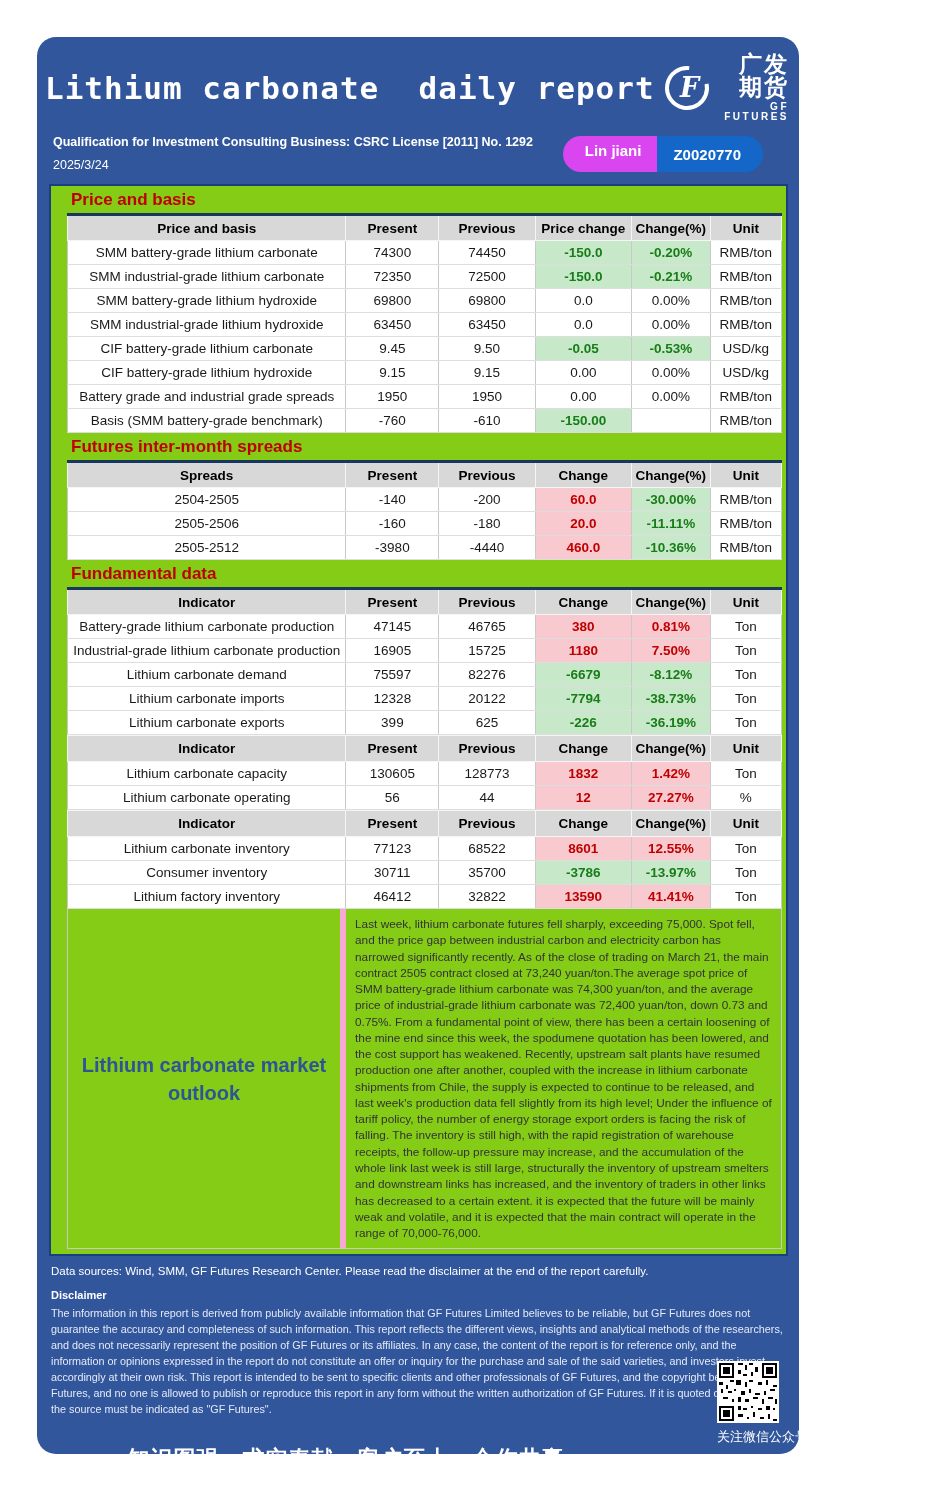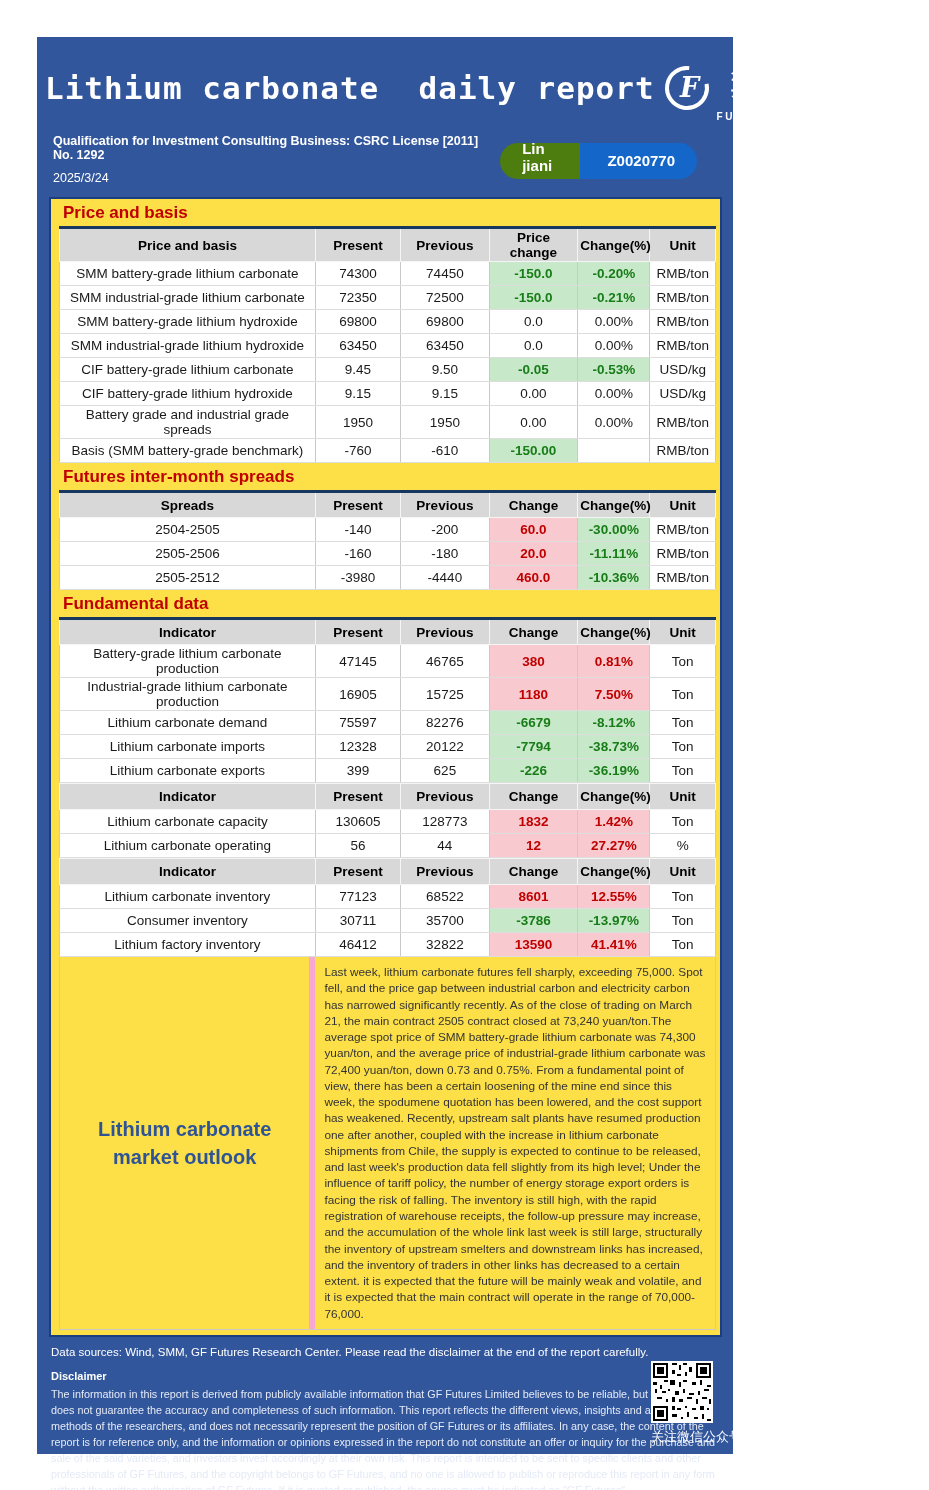--- a/index.html
+++ b/index.html
@@ -3,22 +3,23 @@
 <meta charset="utf-8">
 <style>
   * { box-sizing: border-box; margin: 0; padding: 0; }
   html,body { background:#ffffff; }
   body {
     width: 929px; height: 1490px; position: relative;
     font-family: "Liberation Sans", sans-serif;
     color:#1a1a1a;
   }
   .panel {
-    position:absolute; left:37px; top:37px; width:696px; height:1417px;
+    position:absolute; left:37px; top:37px; width:762px; height:1417px;
     background:#32569C;
+    border-radius:19px;
   }
   
   .header { padding:16px 10px 0 8px; }
   .title-row { display:flex; align-items:center; color:#fff; }
   .report-title {
     font-family:"DejaVu Sans Mono","Liberation Mono",monospace;
     font-weight:bold; font-size:31px; letter-spacing:1px; white-space:pre;
   }
   .logo { display:flex; align-items:center; margin-left:6px; }
   .logo-mark { width:52px; height:52px; flex:0 0 auto; }
@@ -27,26 +28,26 @@
   .logo-en { font-size:10px; font-weight:bold; letter-spacing:2.5px; margin-top:3px; }
   .meta-row { display:flex; align-items:center; margin-top:12px; padding-left:8px; }
   .meta-left { color:#fff; }
   .qualification { font-size:12.5px; font-weight:bold; }
   .report-date { font-size:12.5px; margin-top:9px; }
   .badge {
     margin-left:auto; margin-right:26px; margin-top:2px;
     display:flex; height:36px; border-radius:18px; overflow:hidden;
     color:#fff; font-weight:bold; font-size:15px;
   }
-  .badge-name { background:#4d7c0f; display:flex; align-items:center; padding:0 16px 8px 22px; }
-  .badge-code { background:#1467C8; display:flex; align-items:center; padding:0 22px 0 27px; }
+  .badge-name { background:#d946ef; display:flex; align-items:center; padding:0 16px 8px 22px; }
+  .badge-code { background:#1467C8; display:flex; align-items:center; padding:0 22px 0 16px; }
   
   .content-box {
-    margin:12px 11px 0 12px; background:#fde047;
-    border:2px solid #1B3F7E; padding:0 0 1px 4px;
+    margin:12px 11px 0 12px; background:#84cc16;
+    border:2px solid #1B3F7E; padding:0 0 1px 12px;
   }
   .section-title {
     color:#C00000; font-weight:bold; font-size:17px;
     padding:4px 8px 3px 8px;
   }
   table.data-table {
     width:calc(100% - 8px); margin:0 4px; border-collapse:collapse;
     font-size:13.5px; text-align:center; table-layout:fixed;
   }
   table.data-table.first { border-top:3px solid #17375E; }

